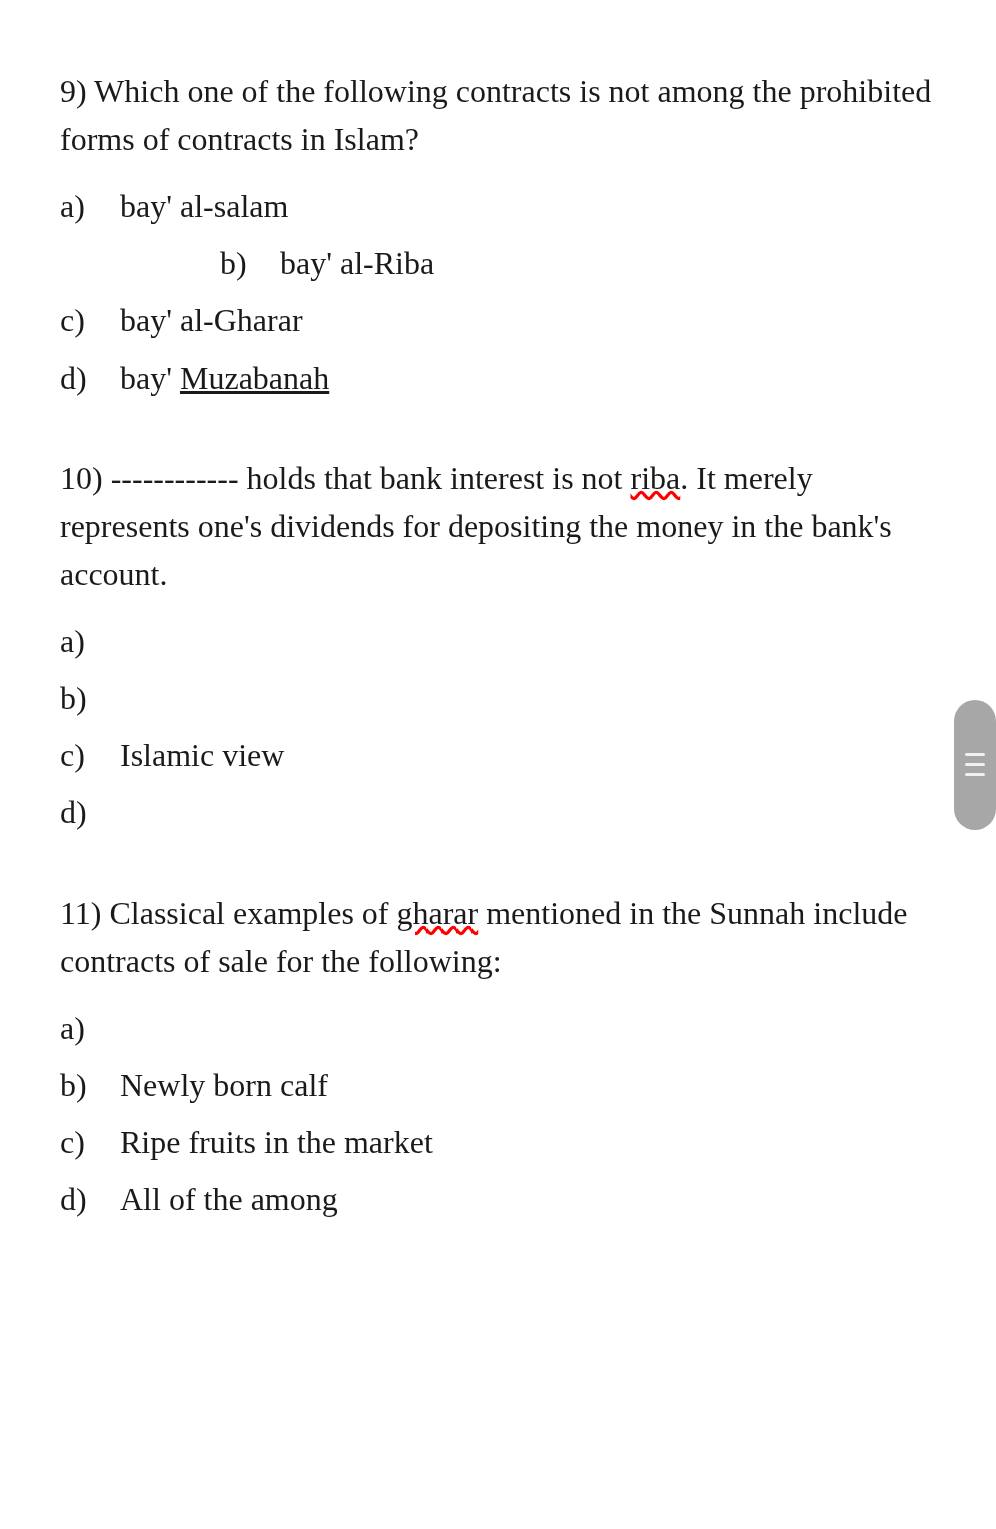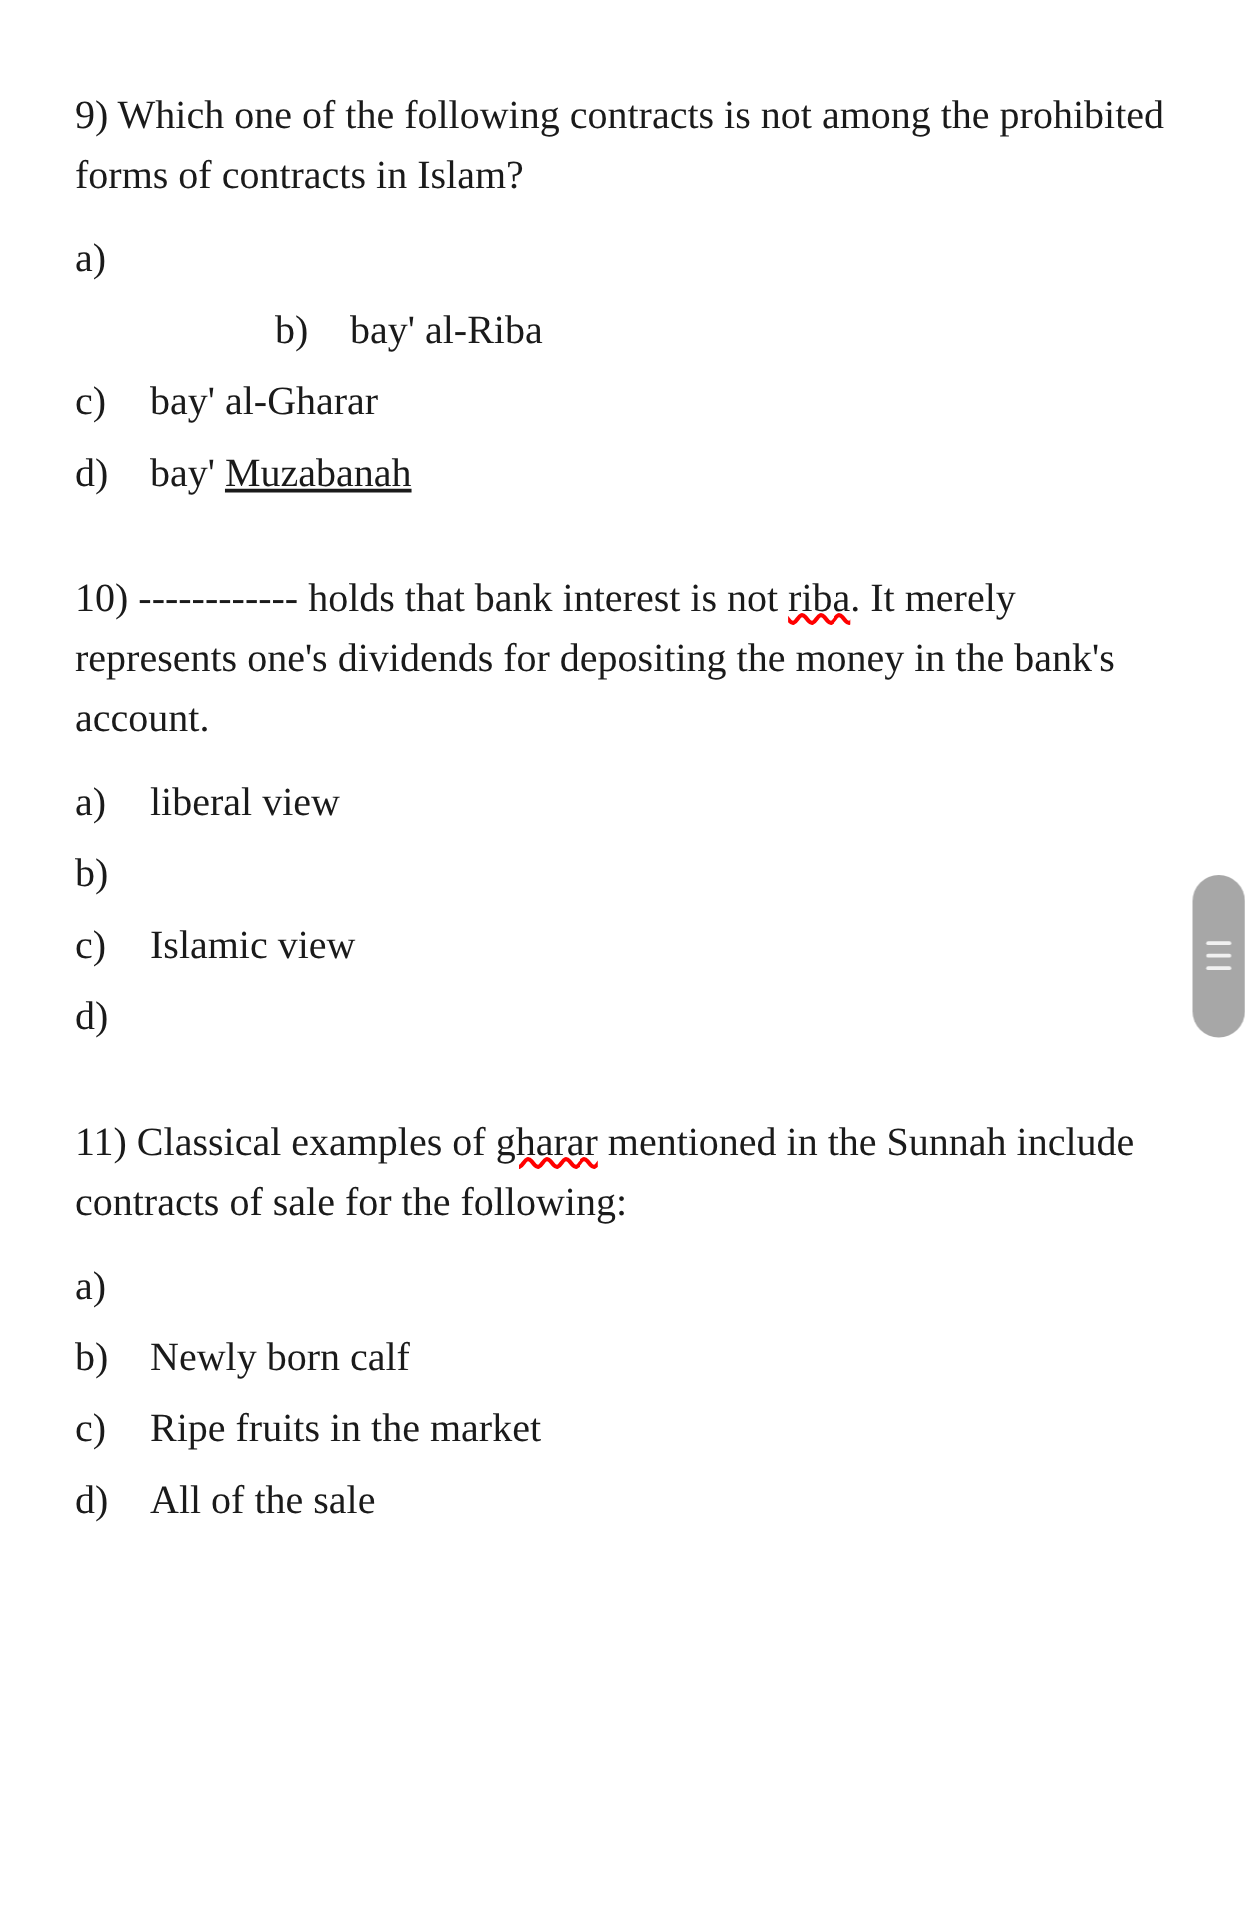--- a/index.html
+++ b/index.html
@@ -91,20 +91,21 @@
 <body>
 
 <div class="question-block">
   <div class="question-text">
     <span>9)</span>
     <span> Which one of the following contracts is not among the prohibited forms of contracts in Islam?</span>
   </div>
   <ul class="options-list">
     <li class="option-item">
       <span class="option-label">a)</span>
+      <span>bay' al-salam</span>
     </li>
     <li class="option-item option-b-indented">
       <span class="option-label">b)</span>
       <span>bay' al-Riba</span>
     </li>
     <li class="option-item">
       <span class="option-label">c)</span>
       <span>bay' al-Gharar</span>
     </li>
     <li class="option-item">
@@ -115,21 +116,20 @@
 </div>
 
 <div class="question-block">
   <div class="question-text">
     <span>10)</span>
     <span> ------------ holds that bank interest is not <span class="wavy-underline">riba</span>. It merely represents one's dividends for depositing the money in the bank's account.</span>
   </div>
   <ul class="options-list">
     <li class="option-item">
       <span class="option-label">a)</span>
-      <span>liberal view</span>
     </li>
     <li class="option-item">
       <span class="option-label">b)</span>
     </li>
     <li class="option-item">
       <span class="option-label">c)</span>
       <span>Islamic view</span>
     </li>
     <li class="option-item">
       <span class="option-label">d)</span>
@@ -149,21 +149,21 @@
     <li class="option-item">
       <span class="option-label">b)</span>
       <span>Newly born calf</span>
     </li>
     <li class="option-item">
       <span class="option-label">c)</span>
       <span>Ripe fruits in the market</span>
     </li>
     <li class="option-item">
       <span class="option-label">d)</span>
-      <span>All of the sale</span>
+      <span>All of the among</span>
     </li>
   </ul>
 </div>
 
 <div class="scrollbar-handle">
   <div class="scrollbar-lines">
     <div class="scrollbar-line"></div>
     <div class="scrollbar-line"></div>
     <div class="scrollbar-line"></div>
   </div>

